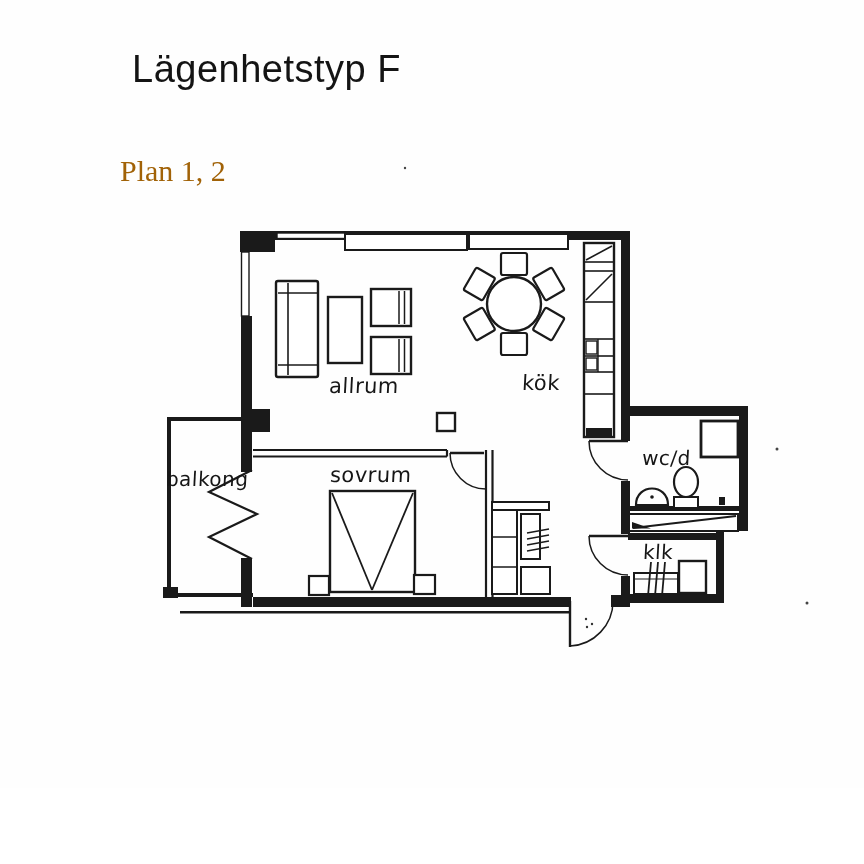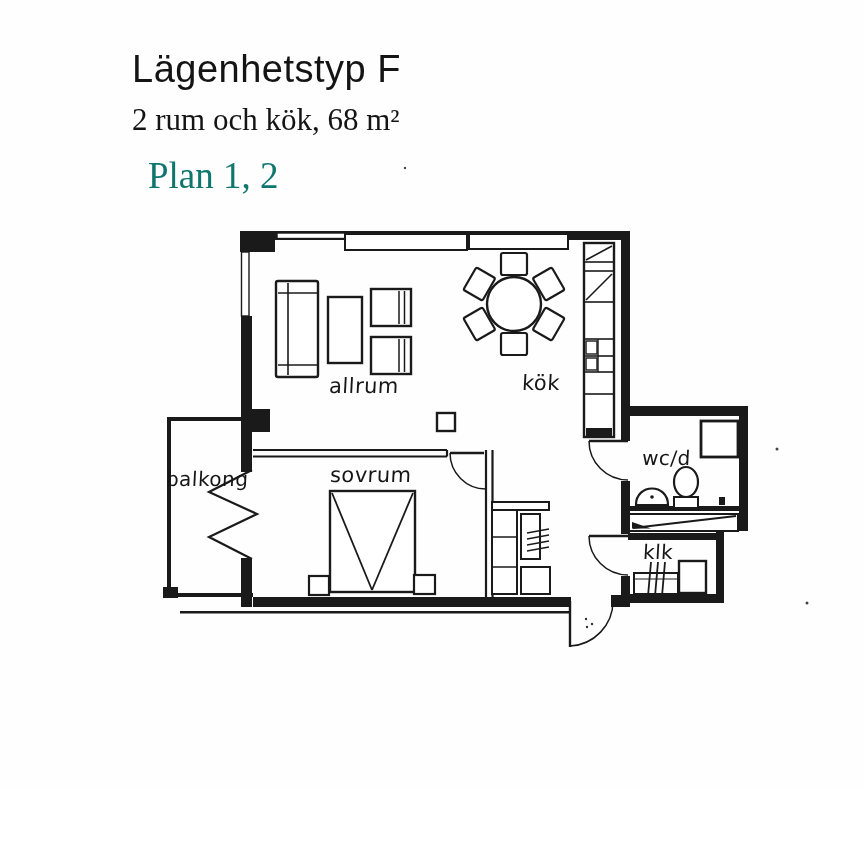--- a/index.html
+++ b/index.html
@@ -9,42 +9,41 @@
   }
   .hdr-title{
     position:absolute;left:132px;top:48px;
     font-family:"Liberation Sans",sans-serif;font-size:38px;letter-spacing:.5px;color:#141414;
   }
   .hdr-sub{
     position:absolute;left:132px;top:102px;
     font-family:"Liberation Serif",serif;font-size:31px;color:#141414;
   }
   .hdr-plan{
-    position:absolute;left:148px;top:154px;
-    font-family:"Liberation Serif",serif;font-size:37px;color:#0f766e;
+    position:absolute;left:120px;top:154px;
+    font-family:"Liberation Serif",serif;font-size:30px;color:#a16207;
   }
   .plan-svg{position:absolute;left:0;top:0;}
   .room-label{
     position:absolute;font-family:"DejaVu Sans",sans-serif;color:#161616;
     font-size:21px;transform:skewX(-3deg);white-space:nowrap;letter-spacing:.5px;
   }
   .lbl-balkong{left:166px;top:467px;font-size:20px;}
   .lbl-allrum{left:329px;top:374px;}
   .lbl-kok{left:522px;top:371px;}
   .lbl-sovrum{left:330px;top:463px;}
   .lbl-wcd{left:642px;top:446px;font-size:20px;}
   .lbl-klk{left:643px;top:540px;font-size:20px;}
 </style>
 </head>
 <body>
 
 <div class="page">
 
   <div class="hdr-title">Lägenhetstyp F</div>
-  <div class="hdr-sub">2 rum och kök, 68 m²</div>
   <div class="hdr-plan">Plan 1, 2</div>
 
   <svg class="plan-svg" width="864" height="864" viewBox="0 0 864 864">
 
     <g fill="#1a1a1a" stroke="none">
       <rect x="240" y="231" width="390" height="9"></rect>
       <rect x="240" y="239" width="35" height="13"></rect>
       <rect x="241" y="316" width="11" height="98"></rect>
       <rect x="241" y="414" width="11" height="58"></rect>
       <rect x="252" y="409" width="18" height="23"></rect>

